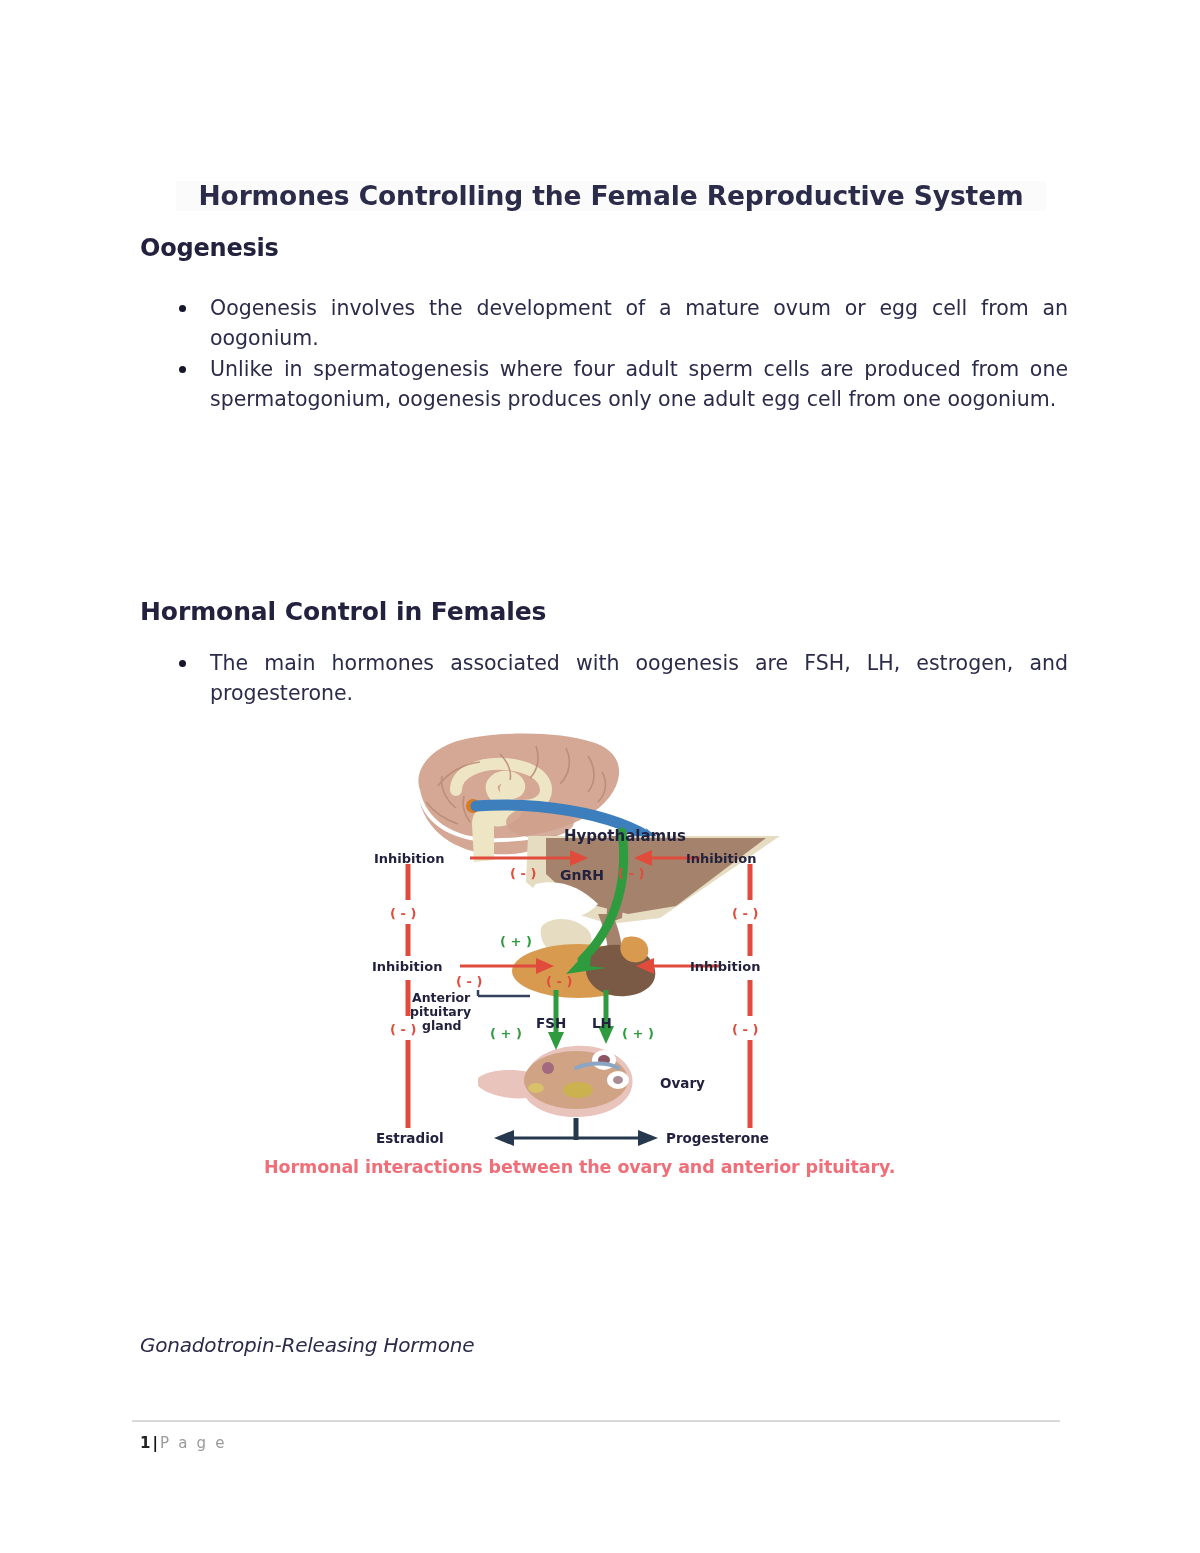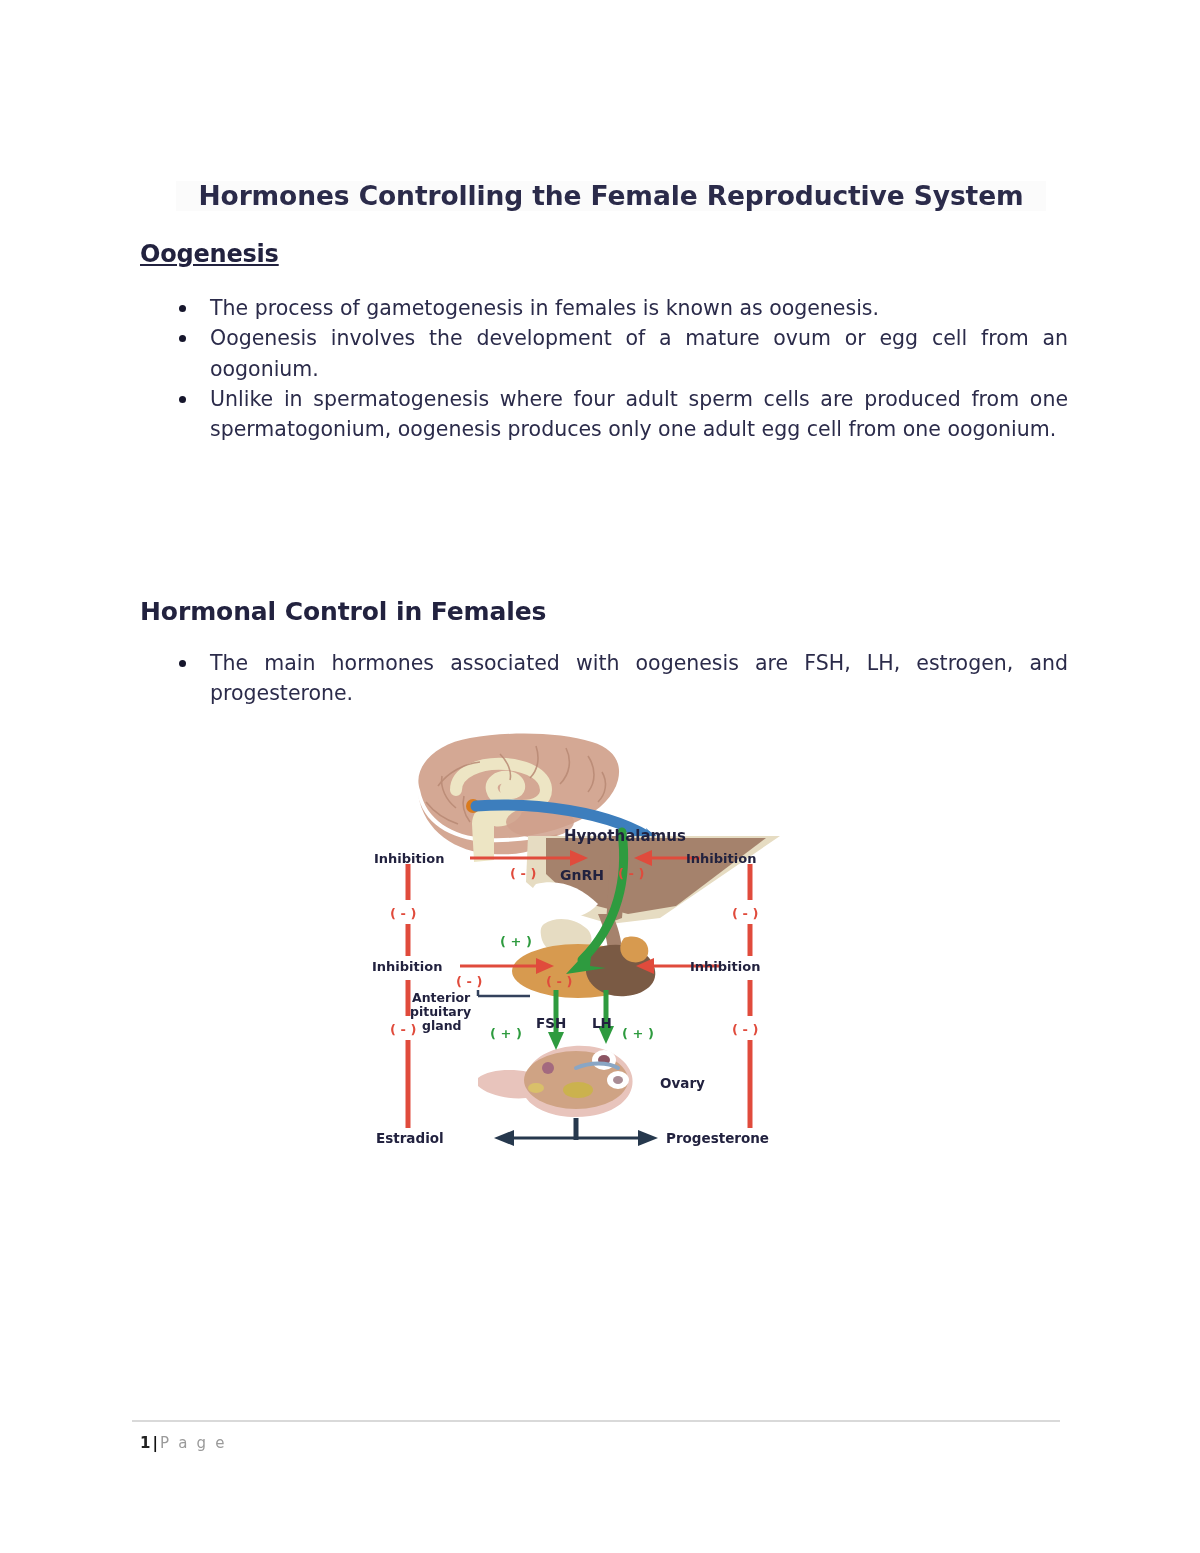--- a/index.html
+++ b/index.html
@@ -32,21 +32,21 @@
     line-height: 1.15;
   }
   .h2 {
     position: absolute;
     left: 140px;
     font-size: 24px;
     font-weight: bold;
     color: #22223f;
     letter-spacing: -0.2px;
   }
-  .h2.oogenesis { top: 240px; text-decoration: underline; }
+  .h2.oogenesis { top: 234px; }
   .h3 {
     position: absolute;
     left: 140px;
     font-size: 25px;
     font-weight: bold;
     color: #22223f;
     letter-spacing: -0.1px;
   }
   .h3.hormonal { top: 597px; }
 
@@ -169,21 +169,20 @@
 </head>
 <body>
 
 <div class="page">
 
   <div class="doc-title">Hormones Controlling the Female Reproductive System</div>
 
   <div class="h2 oogenesis">Oogenesis</div>
 
   <ul class="bullets list-a">
-    <li>The process of gametogenesis in females is known as oogenesis.</li>
     <li>Oogenesis involves the development of a mature ovum or egg cell from an oogonium.</li>
     <li>Unlike in spermatogenesis where four adult sperm cells are produced from one spermatogonium, oogenesis produces only one adult egg cell from one oogonium.</li>
   </ul>
 
   <div class="h3 hormonal">Hormonal Control in Females</div>
 
   <ul class="bullets list-b">
     <li>The main hormones associated with oogenesis are FSH, LH, estrogen, and progesterone.</li>
   </ul>
 
@@ -342,20 +341,22 @@
       <text class="dsign-pos" x="140" y="218" font-size="13">( + )</text>
       <text class="dsign-neg" x="96" y="258" font-size="13">( - )</text>
       <text class="dsign-neg" x="186" y="258" font-size="13">( - )</text>
       <text class="dsign-pos" x="130" y="310" font-size="13">( + )</text>
       <text class="dsign-pos" x="262" y="310" font-size="13">( + )</text>
       <text class="dsign-neg" x="30" y="306" font-size="13">( - )</text>
       <text class="dsign-neg" x="372" y="306" font-size="13">( - )</text>
     </svg>
   </div>
 
-
+  <div class="fig-caption">Hormonal interactions between the ovary and anterior pituitary.</div>
+
+  <div class="h-italic">Gonadotropin-Releasing Hormone</div>
 
   <div class="footer-rule"></div>
   <div class="footer">
     <span class="pg-num">1</span><span class="pg-bar">|</span><span class="pg-word">P a g e</span>
   </div>
 
 </div>
 
 </body></html>

